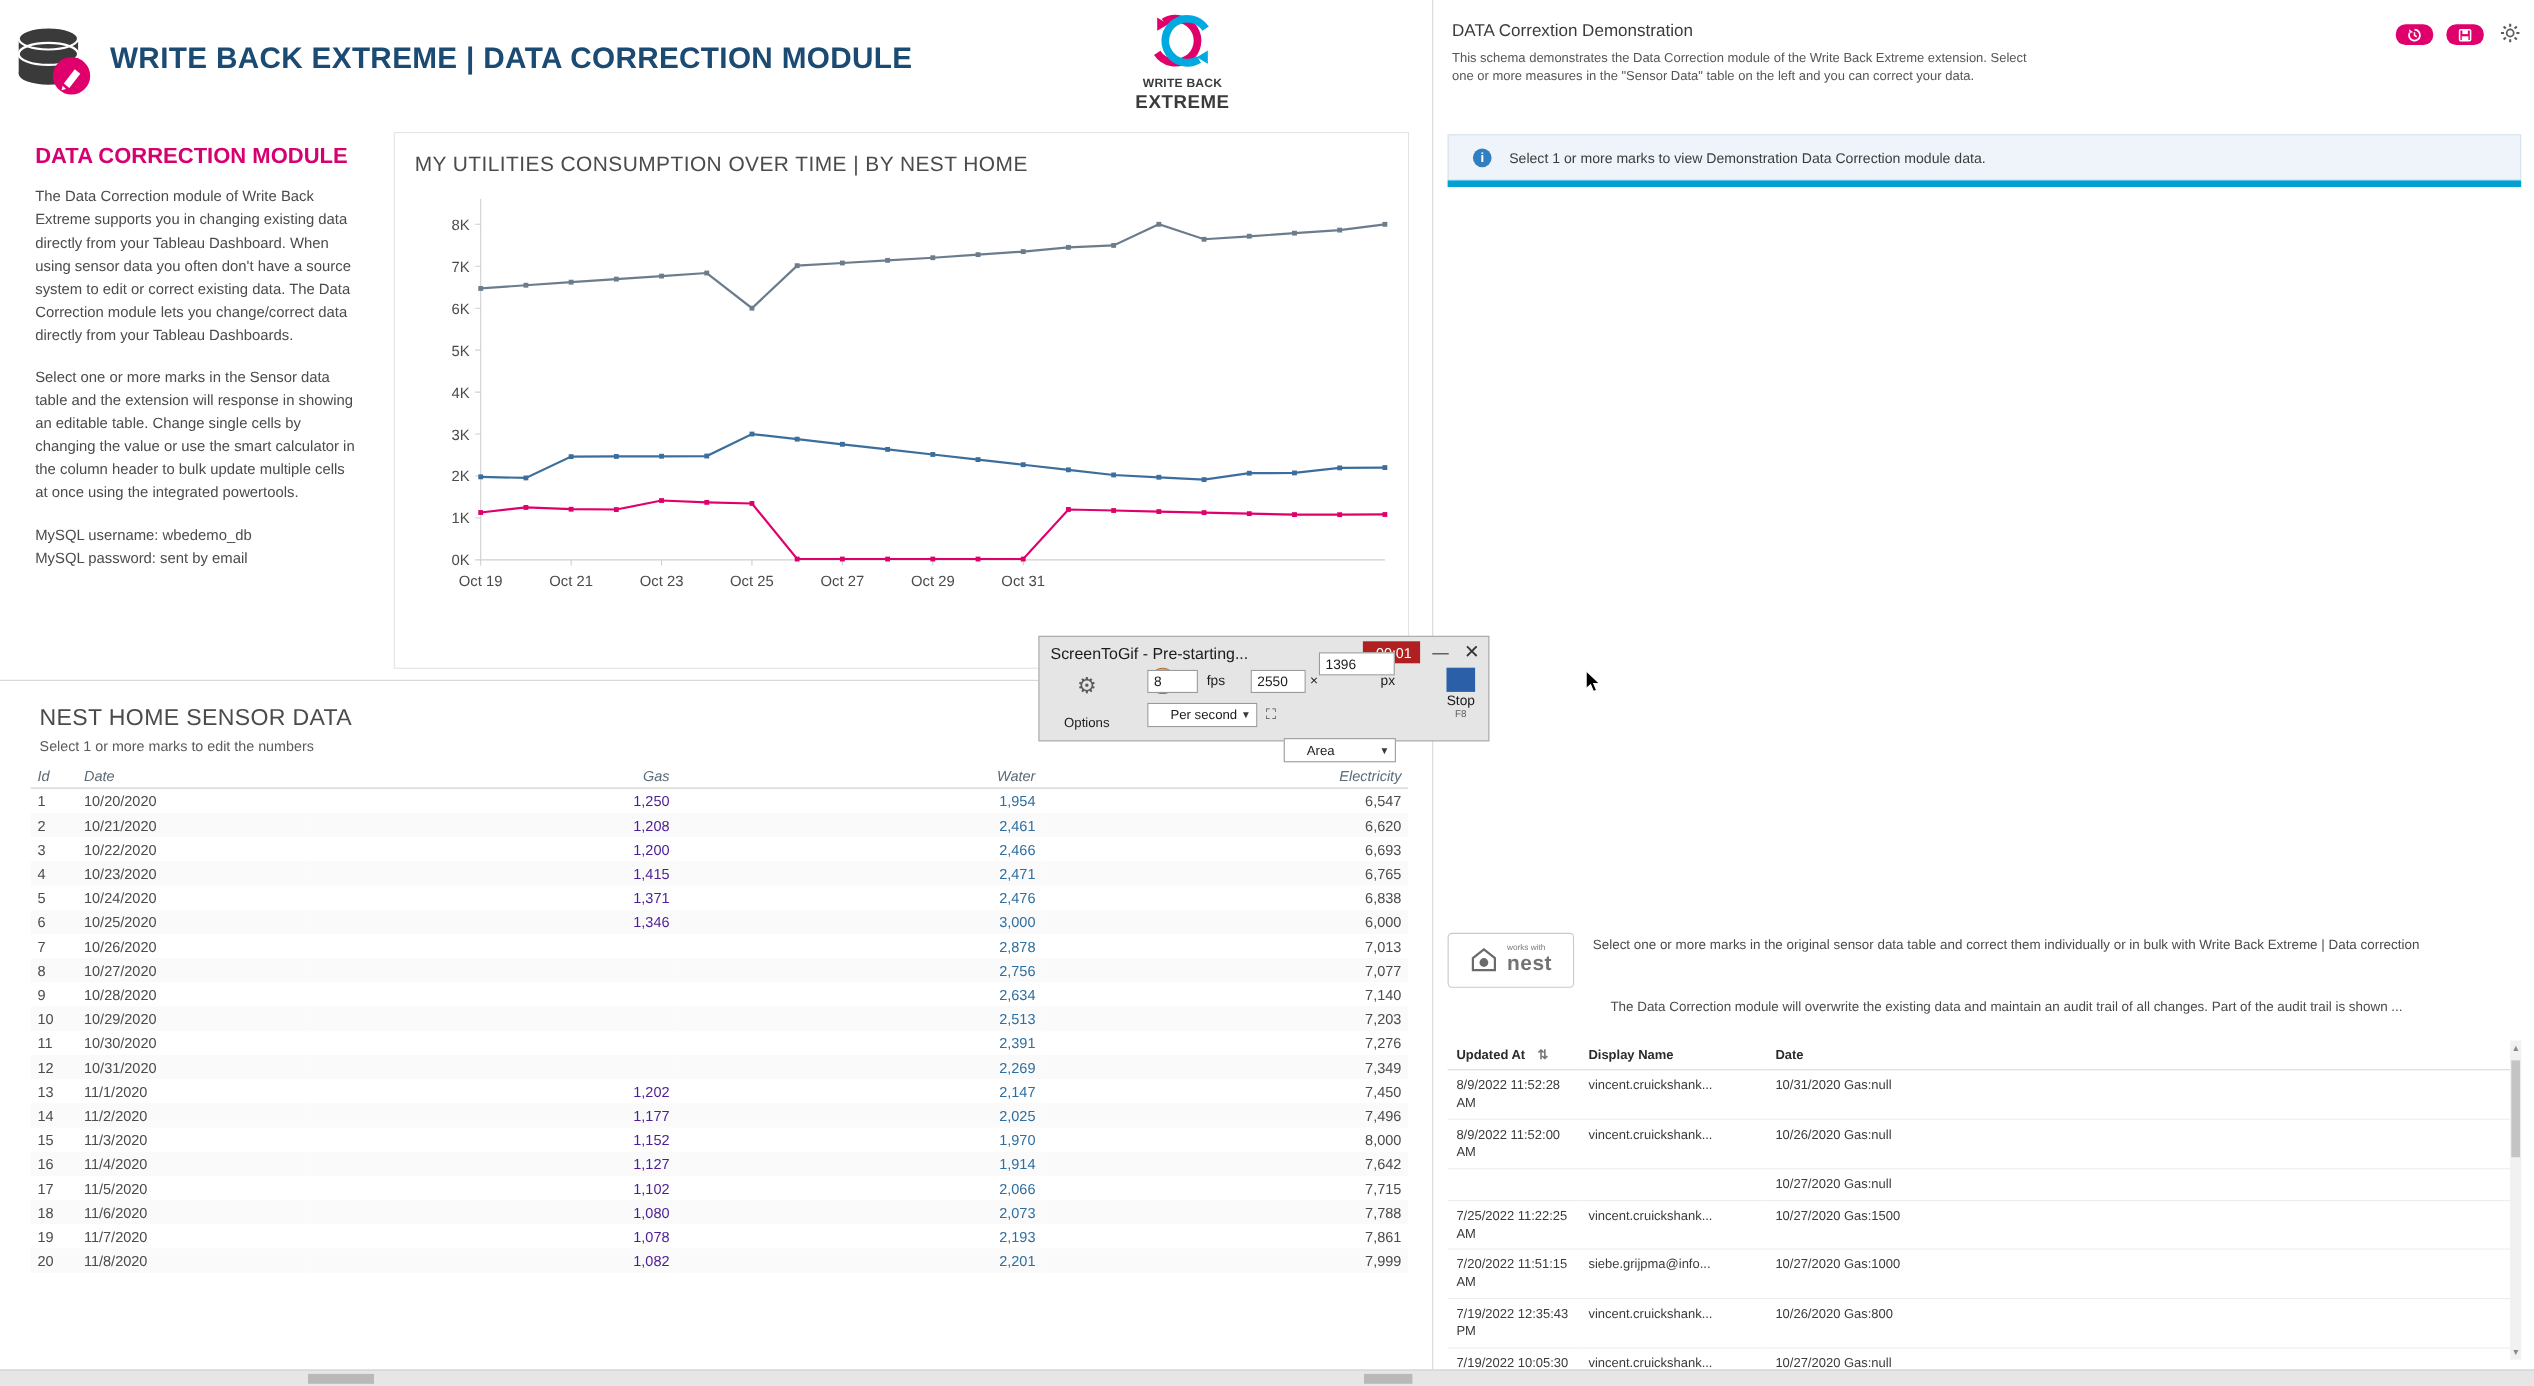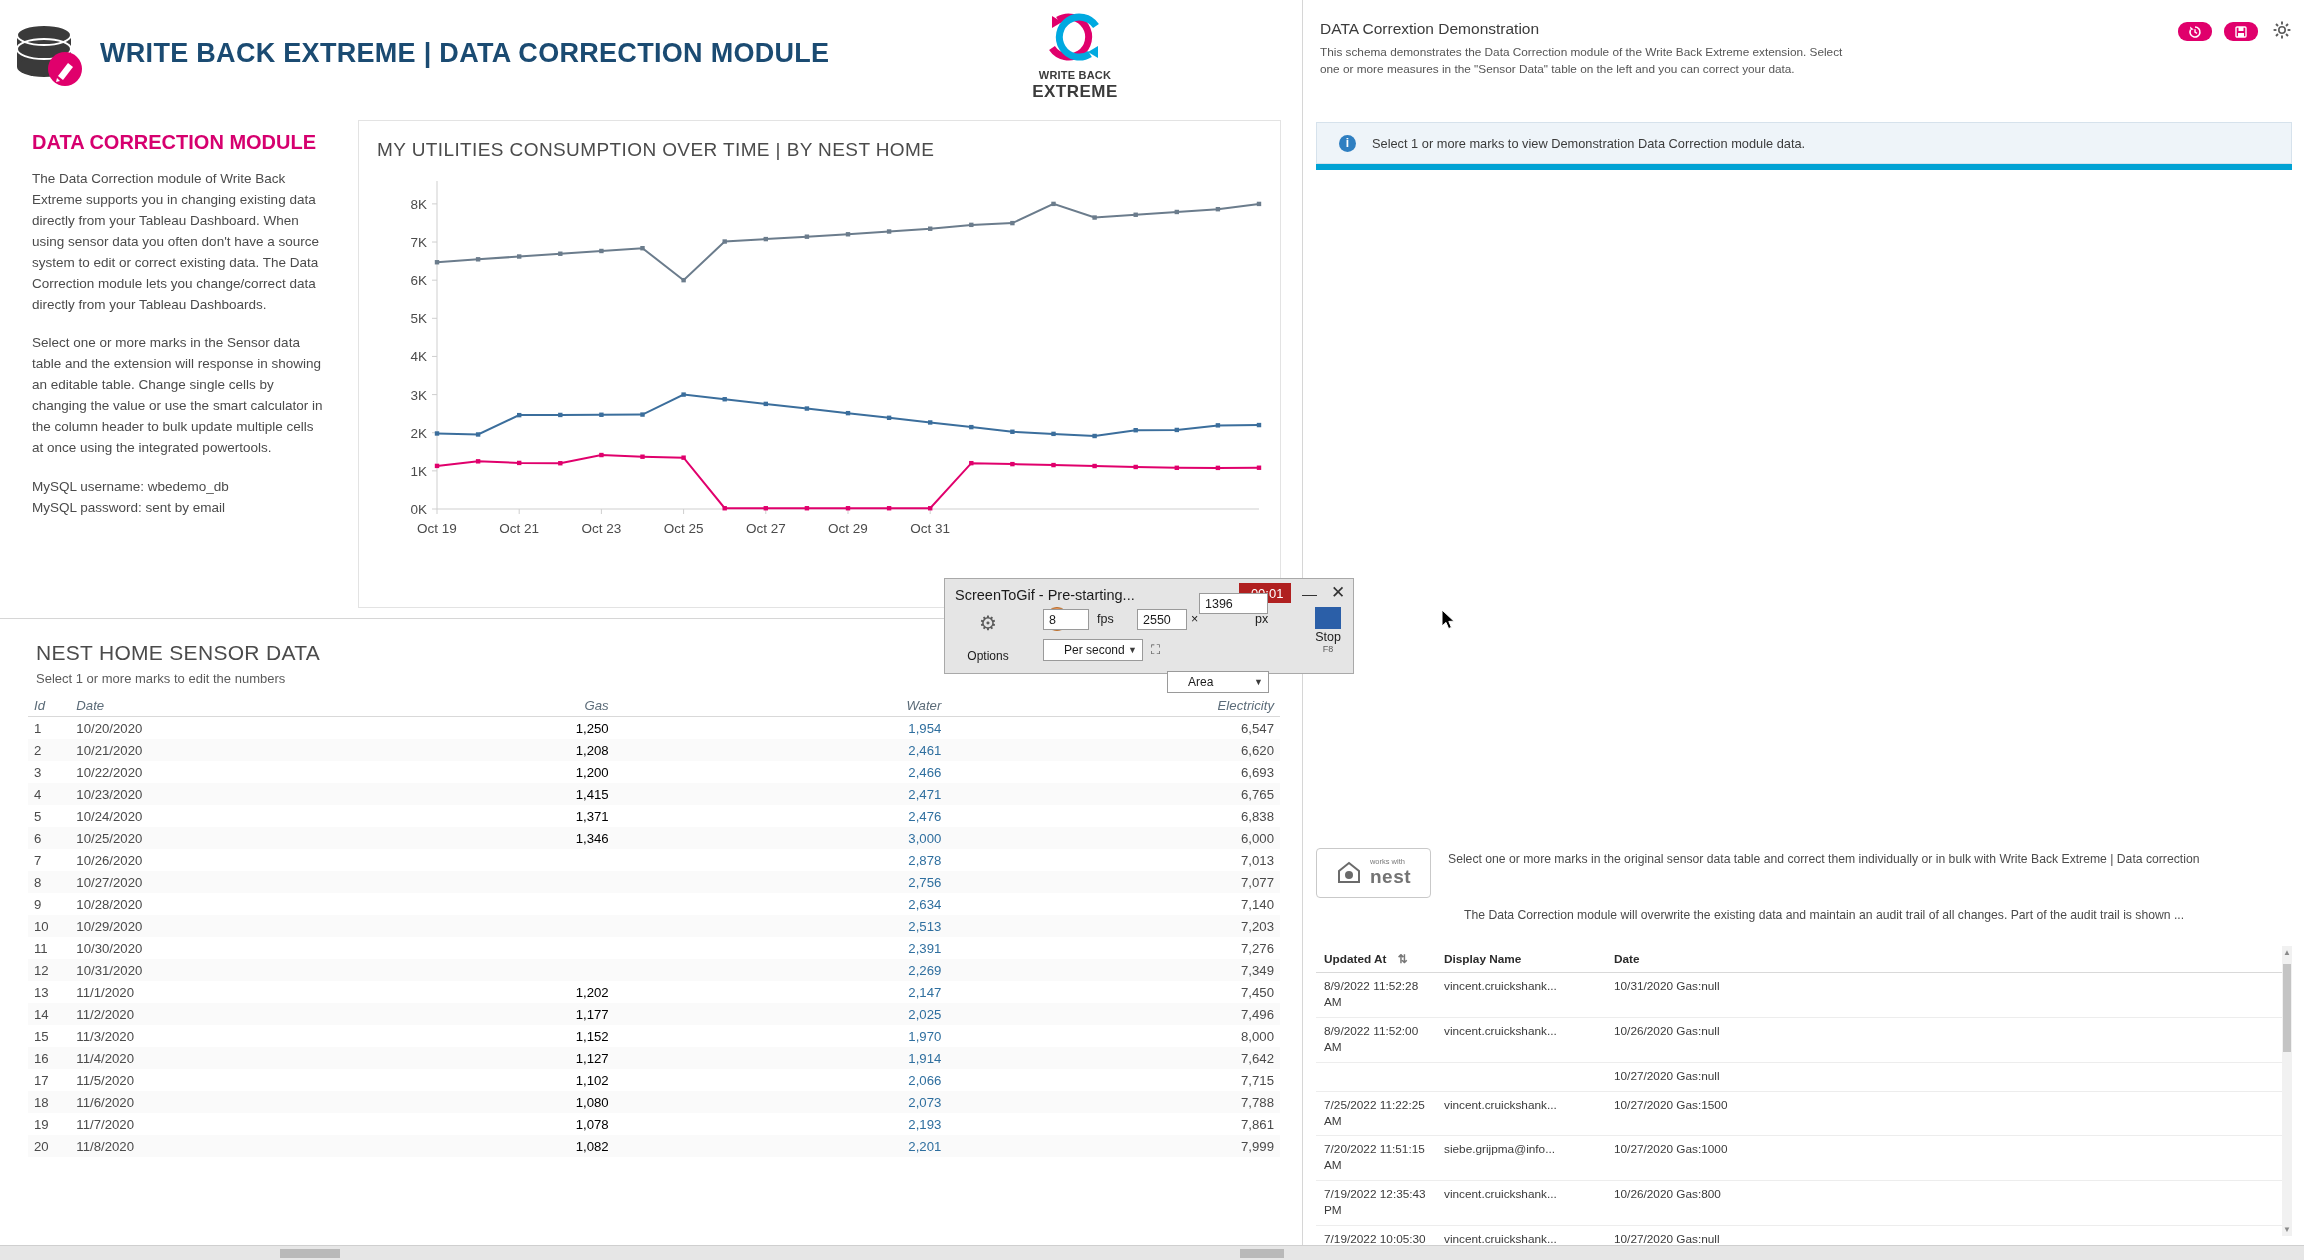--- a/index.html
+++ b/index.html
@@ -71,21 +71,21 @@
     position: absolute; left: 28px; top: 76px; width: 1252px;
     border-collapse: collapse; font-size: 13.2px; color: #4b4b4b;
   }
   #sensor-table th {
     font-style: italic; font-weight: normal; color: #5b6b78; padding: 3px 6px;
     border-bottom: 1px solid #d9d9d9; font-size: 13.2px;
   }
   #sensor-table td { padding: 3.5px 6px; }
   .col-id { width: 42px; text-align: left; }
   .col-date { width: 210px; text-align: left; }
-  .col-gas { width: 330px; text-align: right; color: #000000; }
+  .col-gas { width: 330px; text-align: right; color: #4c1d95; }
   .col-water { width: 330px; text-align: right; color: #2f6f9f; }
   .col-elec { width: 330px; text-align: right; color: #4b4b4b; }
   th.col-gas { color: #d6006f; }
   th.col-water { color: #2f6f9f; }
   th.col-elec { color: #4b4b4b; }
   #sensor-table tr.alt td { background: #fafafa; }
 
   
   #right-pane {
     position: absolute; left: 1304px; top: 0; width: 1000px; height: 1245px;

